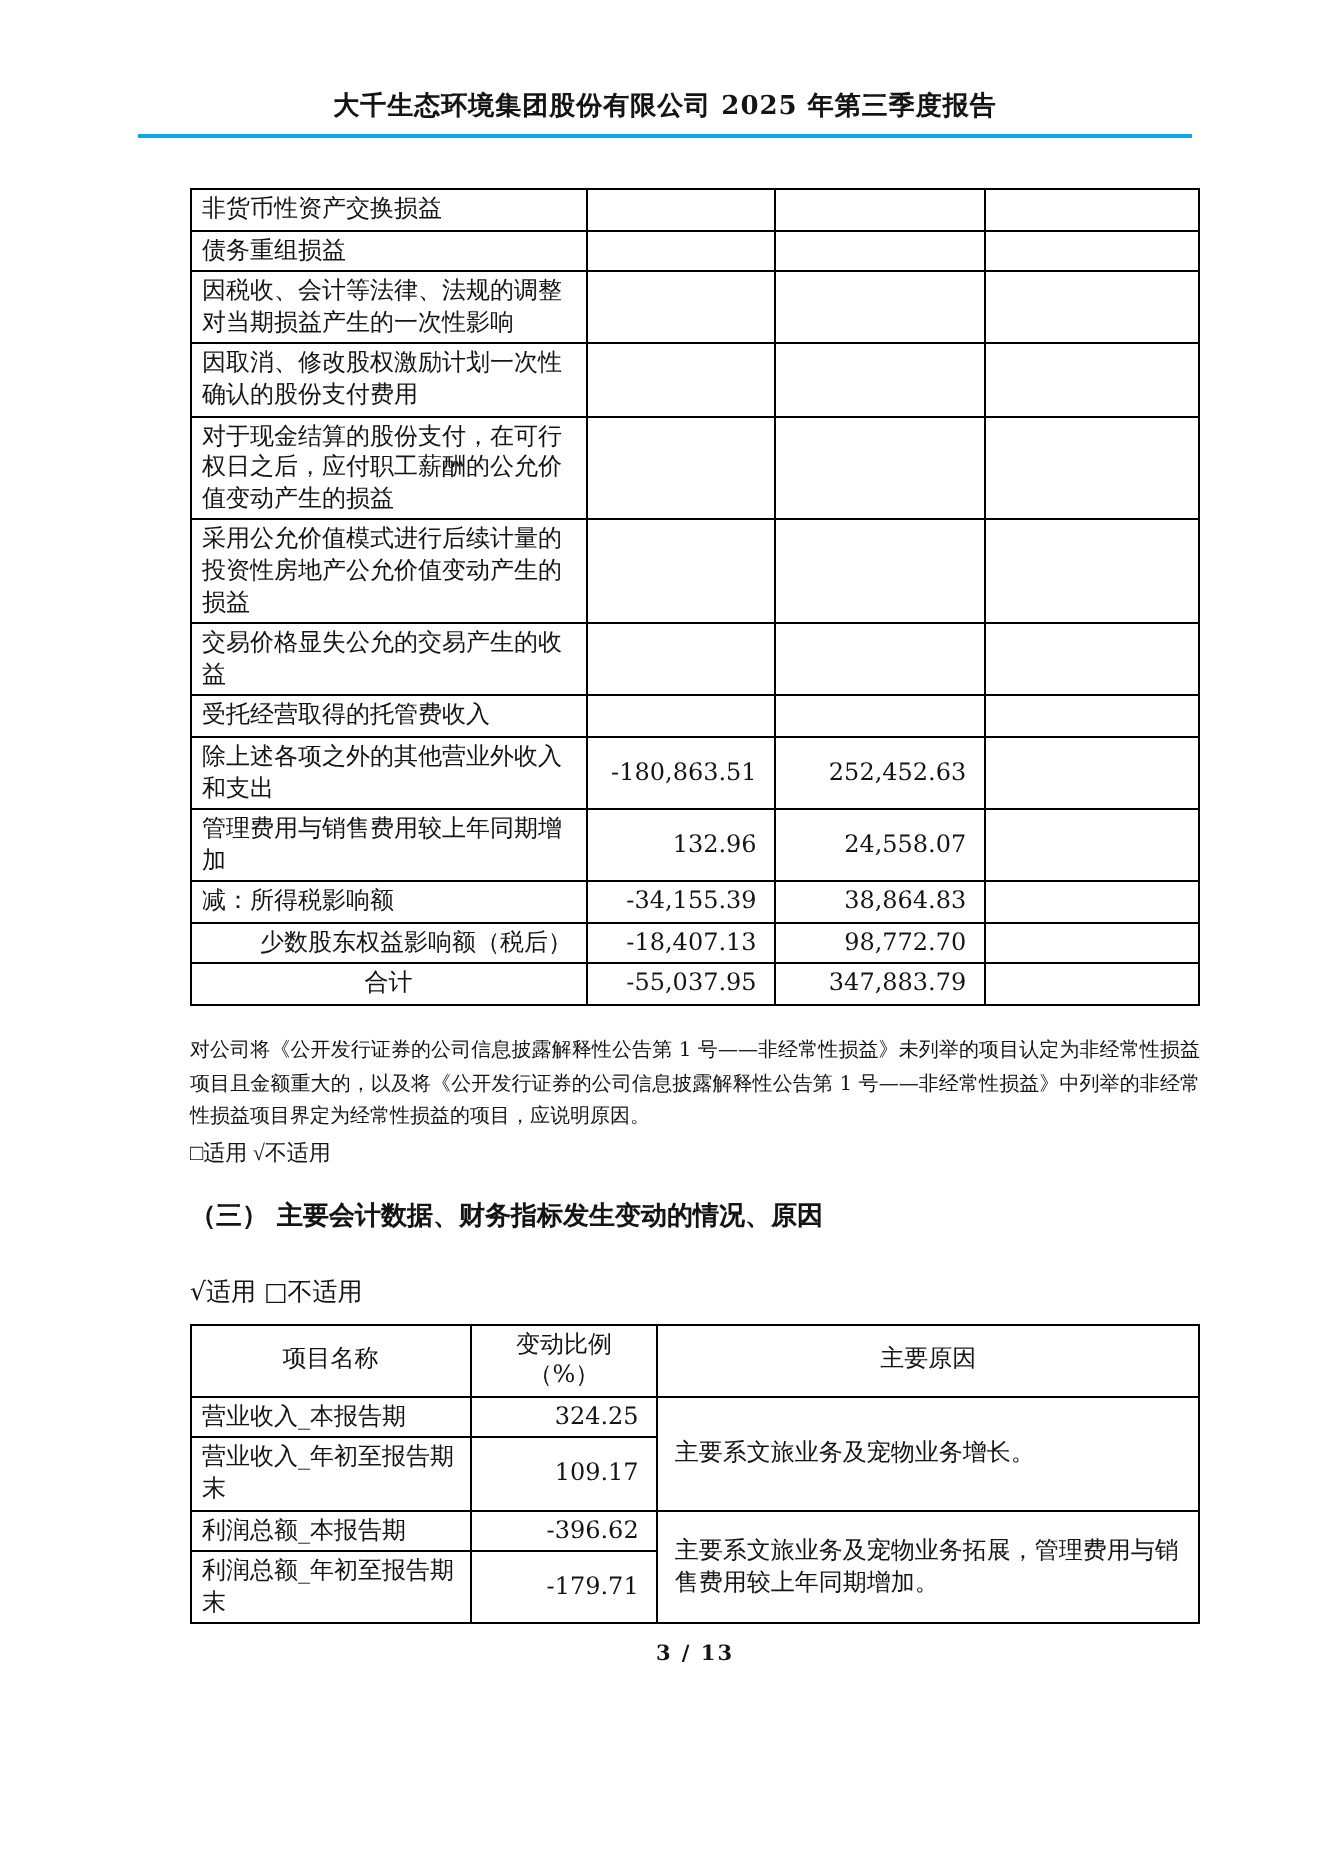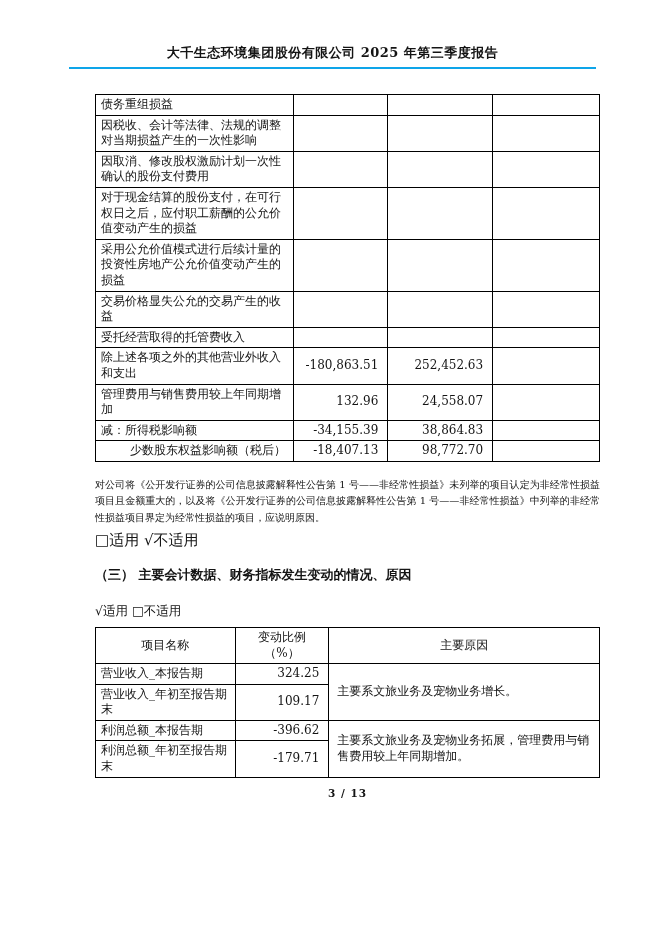--- a/index.html
+++ b/index.html
@@ -42,21 +42,21 @@
   td.num { text-align:right; padding-right:9px; font-family:"DejaVu Serif","Liberation Serif",serif;border-radius:12px; }
   td.indent { padding-left:34px; }
   td.center { text-align:center; }
   th { text-align:center; }
   .note {
     margin-top:15px;
     font-size:10px;
     line-height:1.66;
     text-align:justify;
   }
-  .applicability { margin-top:1px; font-size:15px; line-height:1.6; }
+  .applicability { margin-top:1px; font-size:11px; line-height:1.6;font-family:Liberation Serif, serif; }
   .sec-heading {
     margin-top:13px;
     font-size:13px;
     font-weight:bold;
     line-height:1.5;
   }
   .sec-applicability { margin-top:18px; font-size:12.5px; line-height:1.5; }
   .page-footer {
     margin-top:9px;
     text-align:center;
@@ -80,20 +80,26 @@
 
     <table id="table1">
       <colgroup>
         <col class="t1-c1">
           <col class="t1-c2">
           <col class="t1-c3">
           <col class="t1-c4">
       </colgroup>
       <tbody>
           <tr>
+            <td class="label">非货币性资产交换损益</td>
+            <td class="num"></td>
+            <td class="num"></td>
+            <td class="blank"></td>
+          </tr>
+          <tr>
             <td class="label">债务重组损益</td>
             <td class="num"></td>
             <td class="num"></td>
             <td class="blank"></td>
           </tr>
           <tr>
             <td class="label">因税收、会计等法律、法规的调整对当期损益产生的一次性影响</td>
             <td class="num"></td>
             <td class="num"></td>
             <td class="blank"></td>
@@ -143,20 +149,26 @@
           <tr>
             <td class="label">减：所得税影响额</td>
             <td class="num">-34,155.39</td>
             <td class="num">38,864.83</td>
             <td class="blank"></td>
           </tr>
           <tr>
             <td class="label indent">少数股东权益影响额（税后）</td>
             <td class="num">-18,407.13</td>
             <td class="num">98,772.70</td>
+            <td class="blank"></td>
+          </tr>
+          <tr>
+            <td class="label center">合计</td>
+            <td class="num">-55,037.95</td>
+            <td class="num">347,883.79</td>
             <td class="blank"></td>
           </tr>
         </tbody>
     </table>
 
     <div class="note">对公司将《公开发行证券的公司信息披露解释性公告第 1 号——非经常性损益》未列举的项目认定为非经常性损益项目且金额重大的，以及将《公开发行证券的公司信息披露解释性公告第 1 号——非经常性损益》中列举的非经常性损益项目界定为经常性损益的项目，应说明原因。</div>
     <div class="applicability">□适用 √不适用</div>
 
     <div class="sec-heading">（三） 主要会计数据、财务指标发生变动的情况、原因</div>
     <div class="sec-applicability">√适用 □不适用</div>

